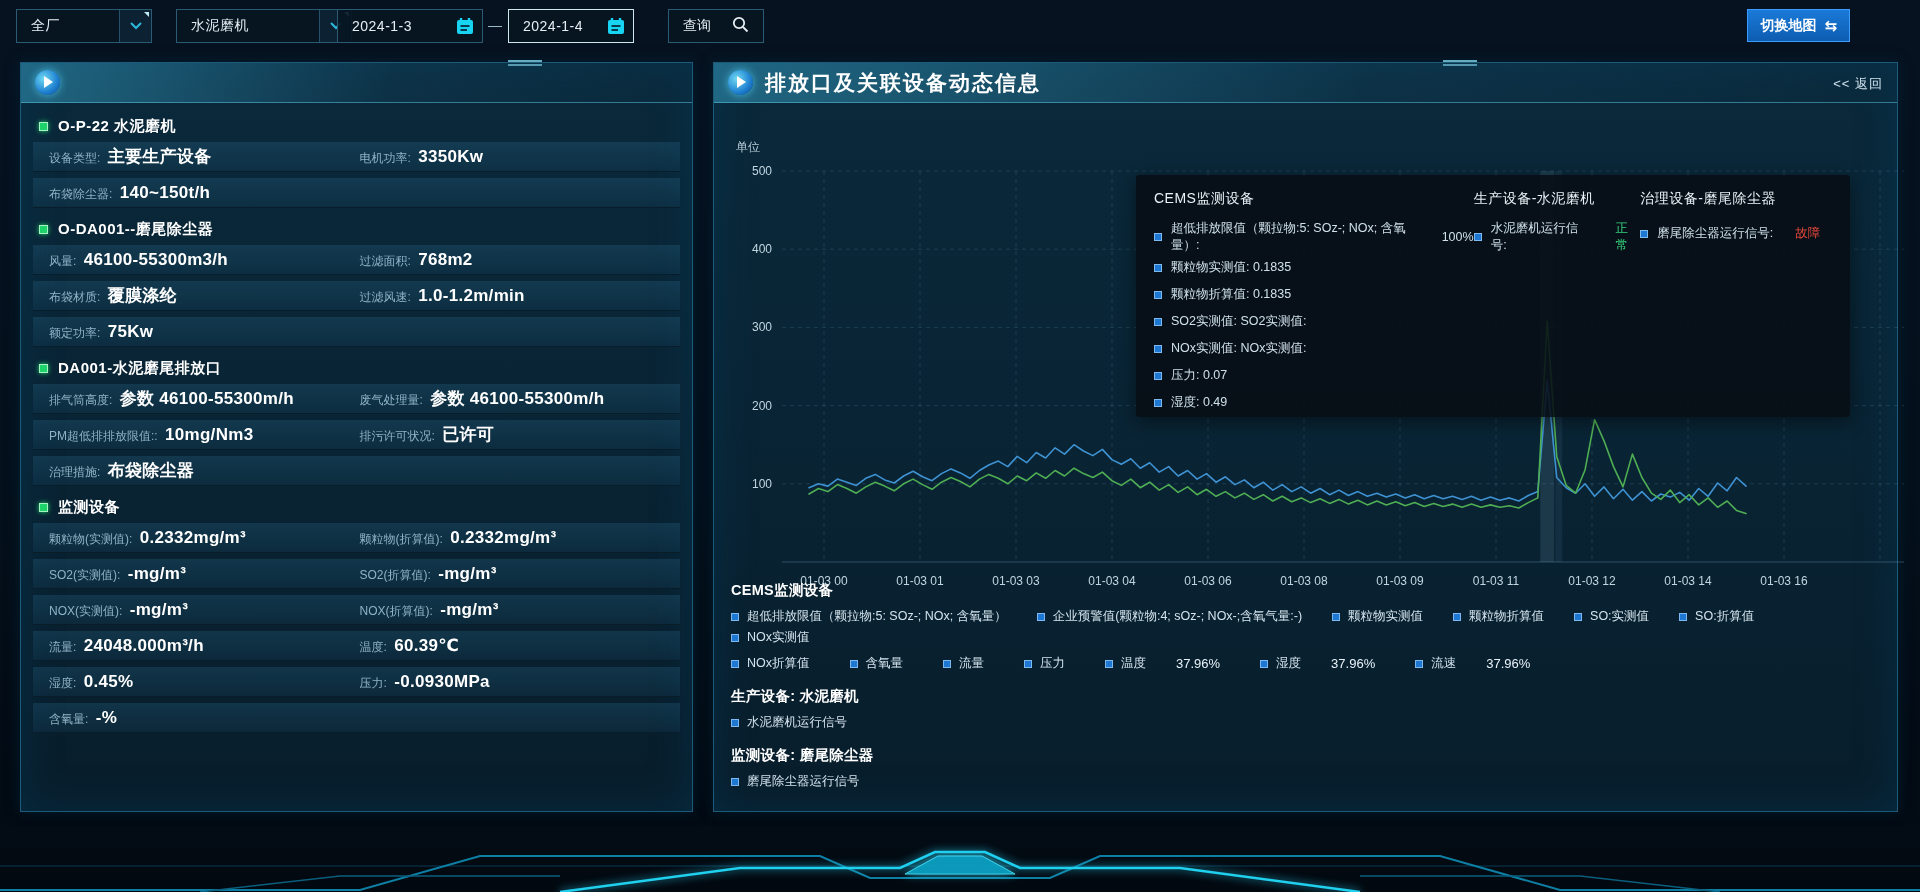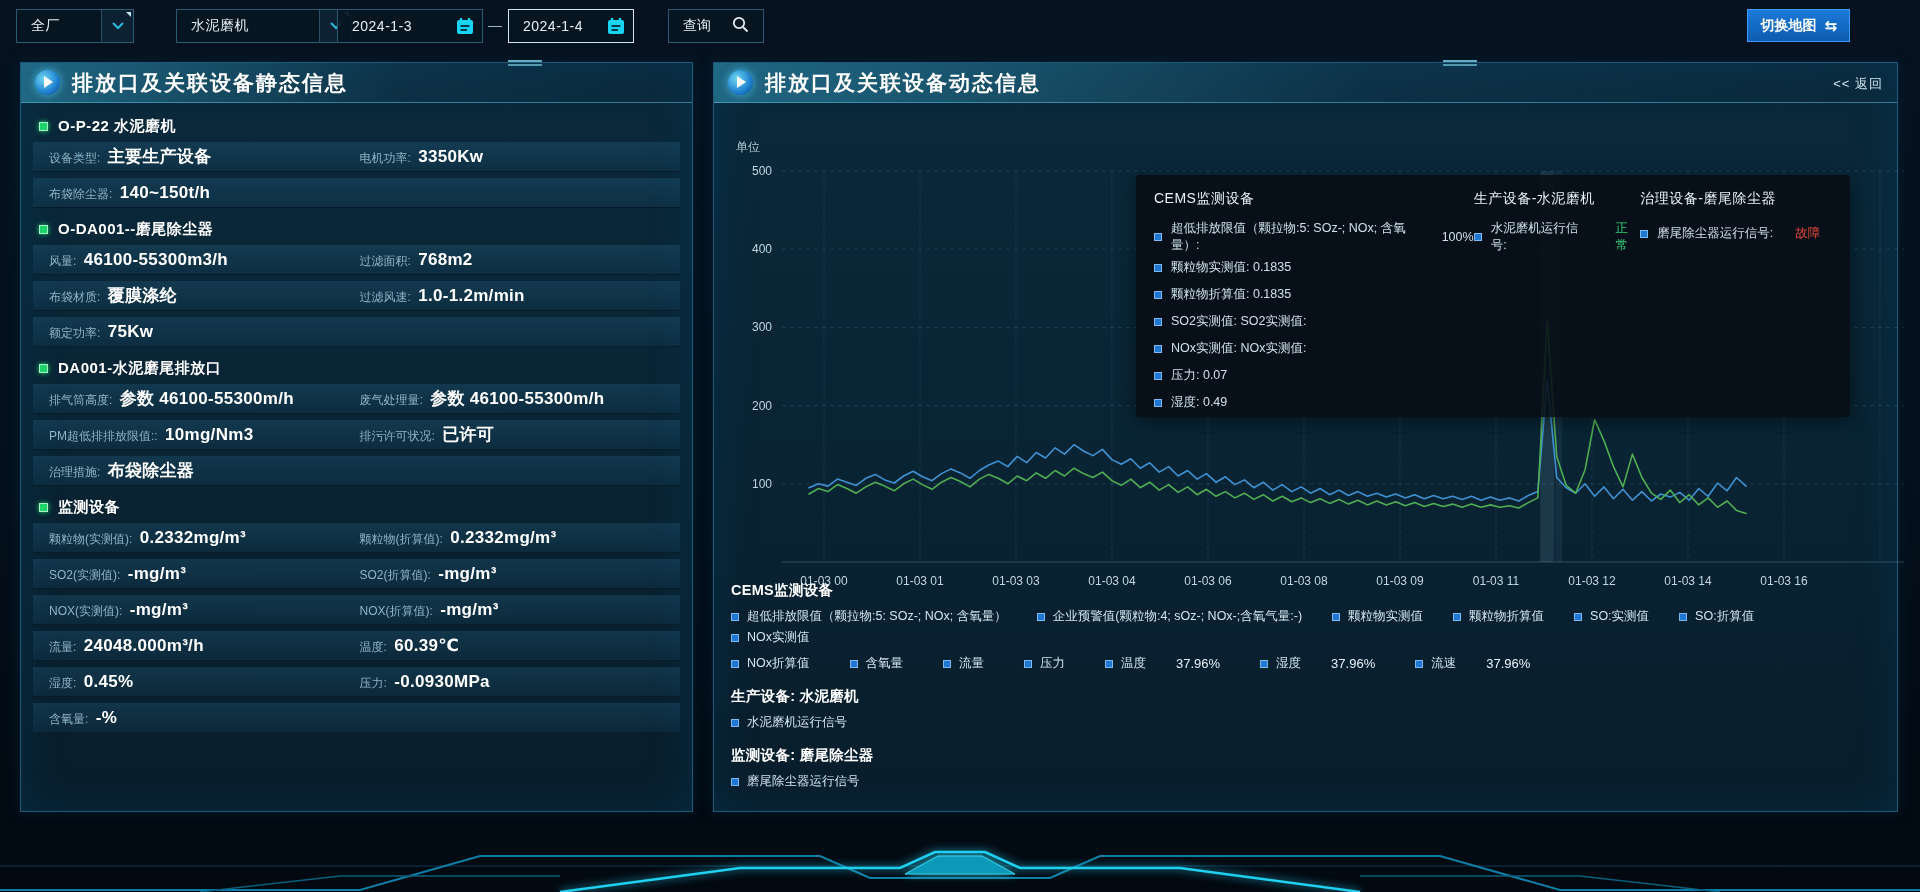--- a/index.html
+++ b/index.html
@@ -7,21 +7,21 @@
   body { font-family:"Liberation Sans","DejaVu Sans",sans-serif; }
   .stage { position:relative; width:1920px; height:892px; overflow:hidden;
            background:linear-gradient(180deg,#061220 0%,#04101c 55%,#020911 100%); }
 
   
   .toolbar { position:absolute; left:0; top:0; width:1920px; height:56px; }
   .control { position:absolute; top:9px; height:34px; display:flex; align-items:center;
              background:rgba(8,22,34,0.92); border:1px solid #2a5a74; color:#e6eef3;
              font-size:14px; }
   .control .ctrl-text { padding-left:14px; flex:1; letter-spacing:.5px; }
-  .sel-1 { left:16px; width:118px; }
+  .sel-1 { left:16px; width:136px; }
   .sel-2 { left:176px; width:176px; }
   .date-1 { left:337px; width:146px; }
   .date-2 { left:508px; width:126px; border-color:#cfe6ef; }
   .chev-box { width:32px; height:32px; display:flex; align-items:center; justify-content:center;
               border-left:1px solid #24506a; background:rgba(20,50,72,0.45); position:relative; }
   .chev-box::before { content:""; position:absolute; top:2px; right:2px; width:0; height:0;
               border-top:5px solid #bfe9f5; border-left:5px solid transparent; }
   .cal-box { width:34px; height:32px; display:flex; align-items:center; justify-content:center; }
   .date-sep { position:absolute; left:488px; top:17px; color:#9db8c6; font-size:14px; }
   .query-btn { left:668px; width:96px; cursor:pointer; justify-content:space-between;
@@ -159,21 +159,20 @@
     <div class="map-btn">
       <span>切换地图</span>
       <span class="arrows">⇆</span>
     </div>
   </div>
 
   <section class="panel left-panel">
     <div class="panel-clamp" style="right:150px;"></div>
     <header class="panel-header">
       <span class="hdr-icon"></span>
-      <h1 class="panel-title">排放口及关联设备静态信息</h1>
     </header>
     <div class="panel-body">
         <div class="section-header">
           <span class="bullet"></span>
           <span class="section-title">O-P-22 水泥磨机</span>
         </div>
         <div class="info-row">
           <div class="cell"><span class="f-label">设备类型: </span><span class="f-value">主要生产设备</span></div>
           <div class="cell"><span class="f-label">电机功率: </span><span class="f-value">3350Kw</span></div>
         </div>

